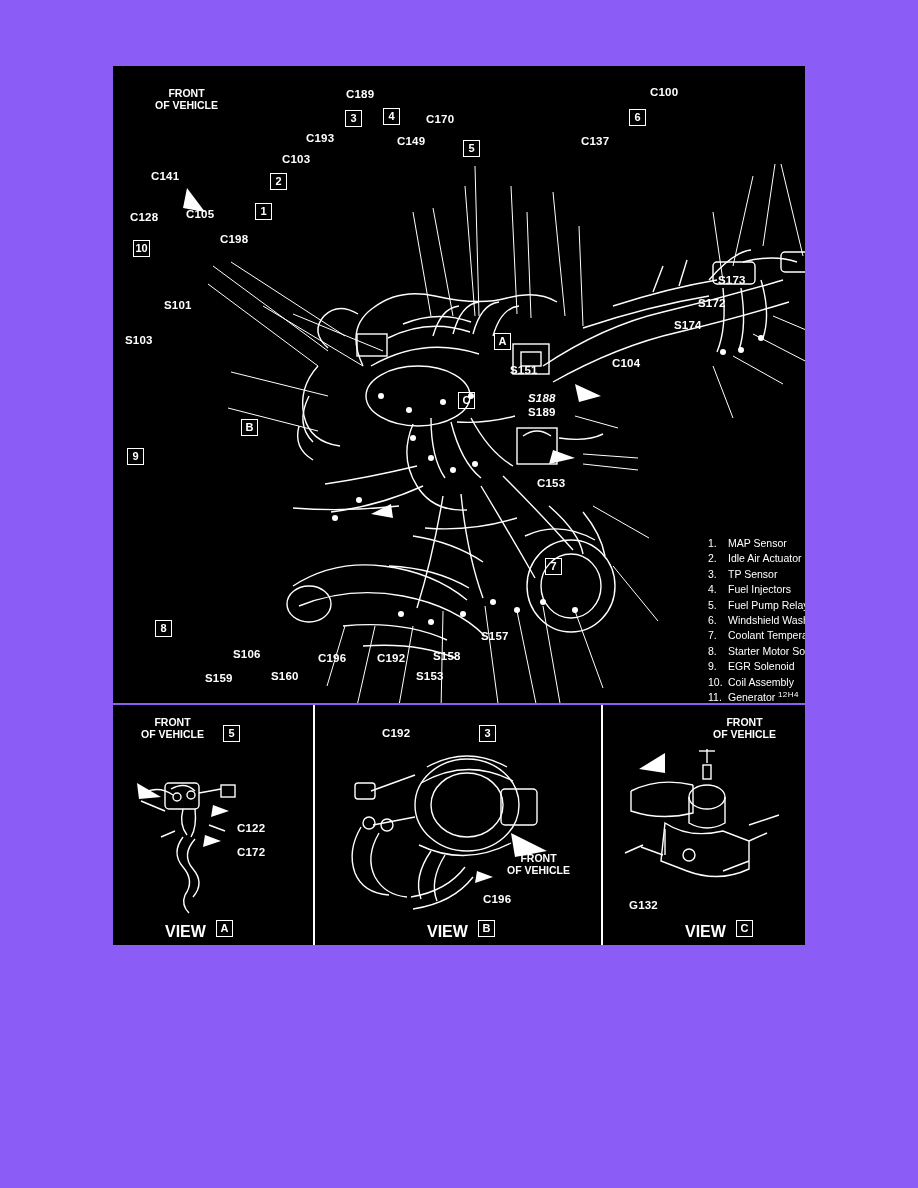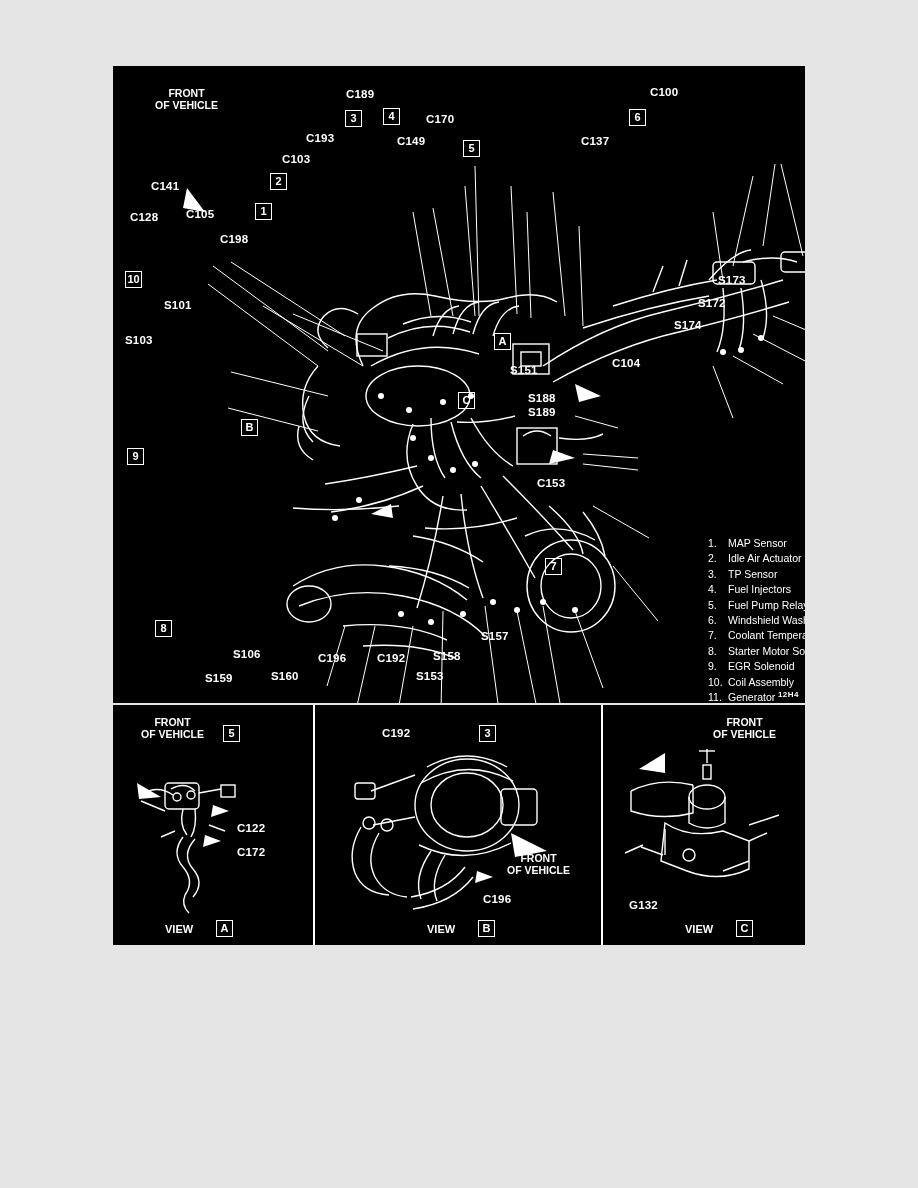--- a/index.html
+++ b/index.html
@@ -1,17 +1,17 @@
 <!DOCTYPE html>
 <html><head>
 <meta charset="utf-8">
 <style>
   html,body{margin:0;padding:0;background:#ffffff;}
   body{width:918px;height:1188px;font-family:"Liberation Sans",sans-serif;}
-  .page{position:relative;width:918px;height:1188px;background:#e5e5e5;}
+  .page{position:relative;width:918px;height:1188px;background:#8b5cf6;}
 
   
   .main-panel{
     position:absolute;left:113px;top:66px;width:692px;height:637px;
     background:#000;overflow:hidden;
   }
   .sub-row{
     position:absolute;left:113px;top:705px;width:692px;height:240px;
     background:#000;overflow:hidden;
   }
@@ -39,23 +39,23 @@
   .boxltr{
     position:absolute;color:#fff;font-weight:bold;font-size:11px;
     border:1.6px solid #fff;width:15px;height:15px;line-height:14px;text-align:center;
   }
   
   .legend{position:absolute;left:595px;top:470px;color:#fff;font-size:10.5px;line-height:15.4px;}
   .legend .row{display:flex;}
   .legend .n{width:20px;}
   .legend .t{white-space:nowrap;}
 
-  .corner-code{position:absolute;right:6px;bottom:4px;color:#fff;font-size:8px;font-weight:bold;letter-spacing:.5px;}
-
-  .viewlabel{position:absolute;color:#fff;font-weight:bold;font-size:11px;}
+  .corner-code{position:absolute;right:6px;bottom:4px;color:#fff;font-size:8px;font-weight:normal;letter-spacing:.5px;}
+
+  .viewlabel{position:absolute;color:#fff;font-weight:bold;font-size:16px;}
   svg{position:absolute;left:0;top:0;overflow:visible;}
   .ln{stroke:#fff;stroke-width:1;fill:none;}
   .ln2{stroke:#fff;stroke-width:1.4;fill:none;}
   .wh{fill:#fff;}
 </style>
 </head>
 <body>
 
 <div class="page">
 
@@ -204,50 +204,50 @@
     <div class="front" style="left:42px;top:22px;">FRONT
 OF VEHICLE</div>
 
     <div class="lbl" style="left:233px;top:22px;">C189</div>
     <div class="lbl" style="left:537px;top:20px;">C100</div>
     <div class="lbl" style="left:313px;top:47px;">C170</div>
     <div class="lbl" style="left:193px;top:66px;">C193</div>
     <div class="lbl" style="left:284px;top:69px;">C149</div>
     <div class="lbl" style="left:468px;top:69px;">C137</div>
     <div class="lbl" style="left:169px;top:87px;">C103</div>
-    <div class="lbl" style="left:38px;top:114px;">C141</div>
+    <div class="lbl" style="left:38px;top:104px;">C141</div>
     <div class="lbl" style="left:73px;top:142px;">C105</div>
     <div class="lbl" style="left:17px;top:145px;">C128</div>
     <div class="lbl" style="left:107px;top:167px;">C198</div>
     <div class="lbl" style="left:605px;top:208px;">S173</div>
     <div class="lbl" style="left:585px;top:231px;">S172</div>
     <div class="lbl" style="left:15px;top:233px;margin-left:36px;">S101</div>
     <div class="lbl" style="left:561px;top:253px;">S174</div>
     <div class="lbl" style="left:12px;top:268px;">S103</div>
     <div class="lbl" style="left:499px;top:291px;">C104</div>
     <div class="lbl" style="left:397px;top:298px;">S151</div>
-    <div class="lbl" style="left:415px;top:326px;">S188</div>
+    <div class="lbl" style="left:415px;top:326px;font-style:italic;">S188</div>
     <div class="lbl" style="left:415px;top:340px;">S189</div>
     <div class="lbl" style="left:424px;top:411px;">C153</div>
     <div class="lbl" style="left:92px;top:562px;margin-top:44px;">S159</div>
     <div class="lbl" style="left:368px;top:564px;">S157</div>
     <div class="lbl" style="left:120px;top:582px;">S106</div>
     <div class="lbl" style="left:205px;top:586px;">C196</div>
     <div class="lbl" style="left:264px;top:586px;">C192</div>
     <div class="lbl" style="left:320px;top:584px;">S158</div>
     <div class="lbl" style="left:158px;top:604px;">S160</div>
     <div class="lbl" style="left:303px;top:604px;">S153</div>
 
     <div class="boxnum" style="left:232px;top:44px;">3</div>
     <div class="boxnum" style="left:270px;top:42px;">4</div>
     <div class="boxnum" style="left:350px;top:74px;">5</div>
     <div class="boxnum" style="left:516px;top:43px;">6</div>
     <div class="boxnum" style="left:157px;top:107px;">2</div>
     <div class="boxnum" style="left:142px;top:137px;">1</div>
-    <div class="boxnum" style="left:12px;top:174px;margin-top:31px;">10</div>
+    <div class="boxnum" style="left:20px;top:174px;">10</div>
     <div class="boxnum" style="left:14px;top:382px;">9</div>
     <div class="boxnum" style="left:432px;top:492px;">7</div>
     <div class="boxnum" style="left:42px;top:554px;">8</div>
 
     <div class="boxltr" style="left:381px;top:267px;">A</div>
     <div class="boxltr" style="left:128px;top:353px;">B</div>
     <div class="boxltr" style="left:345px;top:326px;">C</div>
 
     <div class="legend">
       <div class="row">

